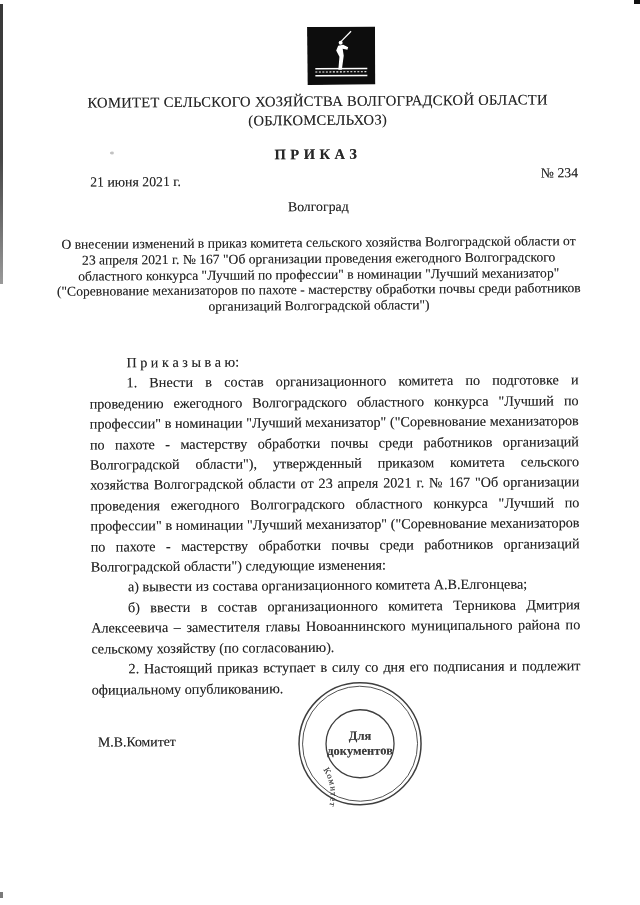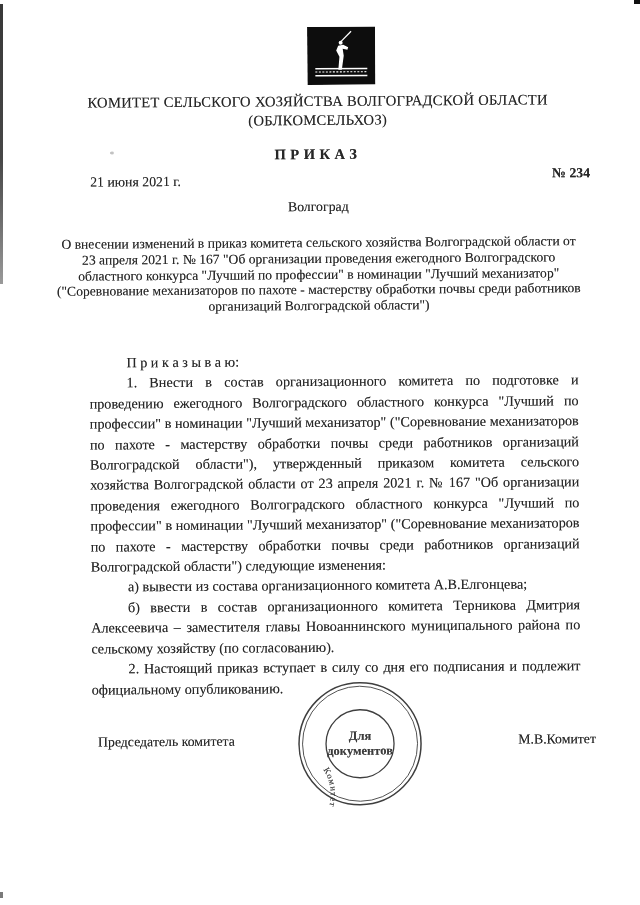--- a/index.html
+++ b/index.html
@@ -4,21 +4,21 @@
 <style>
   html,body{margin:0;padding:0;}
   body{width:640px;height:905px;background:#ffffff;position:relative;overflow:hidden;}
   .page{position:absolute;inset:0;font-family:"Liberation Serif",serif;color:#272727;}
   .content{position:absolute;inset:0;transform:rotate(-0.4deg);text-shadow:0 0 .5px rgba(40,40,40,.55);}
   .emblem{position:absolute;left:310px;top:27px;width:68px;height:58px;}
   .org{position:absolute;top:92px;left:0;right:0;text-align:center;font-size:14.6px;line-height:18.5px;letter-spacing:.3px;}
   .prikaz{position:absolute;top:146px;left:0;right:0;text-align:center;font-weight:bold;font-size:14.6px;letter-spacing:4.5px;}
   .meta{position:absolute;top:167px;left:88px;right:48px;height:22px;font-size:13.8px;}
   .meta .date{position:absolute;left:4px;top:6px;}
-  .meta .num{position:absolute;right:0;top:0;font-weight:bold;}
+  .meta .num{position:absolute;right:12px;top:0;}
   .city{position:absolute;top:199px;left:0;right:0;text-align:center;font-size:13.8px;}
   .title{position:absolute;top:235px;left:56px;width:528px;text-align:center;font-size:13.6px;line-height:15.8px;}
   .bodytext{position:absolute;top:351px;left:90px;width:489px;font-size:14.2px;line-height:20.4px;text-align:justify;}
   .bodytext p{margin:0;text-indent:37px;}
   .bodytext .lead{text-align:left;}
   .sig{position:absolute;top:733px;left:96px;right:46px;font-size:13.8px;display:flex;justify-content:space-between;}
   .stamp{position:absolute;left:294px;top:680px;width:128px;height:128px;}
   
   .edge-strip{position:absolute;left:0;top:4px;width:3px;height:280px;
      background:linear-gradient(#383838 0%,#474747 55%,#6f6f6f 78%,#9a9a9a 100%);}
@@ -68,21 +68,20 @@
 
     <div class="bodytext">
       <p class="lead">П р и к а з ы в а ю:</p>
       <p>1. Внести в состав организационного комитета по подготовке и проведению ежегодного Волгоградского областного конкурса "Лучший по профессии" в номинации "Лучший механизатор" ("Соревнование механизаторов по пахоте - мастерству обработки почвы среди работников организаций Волгоградской области"),  утвержденный приказом комитета сельского хозяйства Волгоградской области от 23 апреля 2021 г. № 167 "Об организации проведения ежегодного Волгоградского областного конкурса "Лучший по профессии" в номинации "Лучший механизатор" ("Соревнование механизаторов по пахоте - мастерству обработки почвы среди работников организаций Волгоградской области") следующие изменения:</p>
       <p>а) вывести из состава организационного комитета А.В.Елгонцева;</p>
       <p>б) ввести в состав организационного комитета Терникова Дмитрия Алексеевича – заместителя главы Новоаннинского муниципального района по сельскому хозяйству (по согласованию).</p>
       <p>2. Настоящий приказ вступает в силу со дня его подписания и подлежит официальному опубликованию.</p>
     </div>
 
     <div class="sig">
-      <span>Председатель комитета</span>
       <span>М.В.Комитет</span>
     </div>
 
     <div class="stamp">
       <svg width="128" height="128" viewBox="0 0 128 128">
         <circle cx="64" cy="64" r="61" fill="none" stroke="#3f3f3f" stroke-width="1.5"></circle>
         <circle cx="64" cy="64" r="57.5" fill="none" stroke="#3f3f3f" stroke-width="0.9"></circle>
         <circle cx="64" cy="64" r="34" fill="none" stroke="#3f3f3f" stroke-width="1.3"></circle>
         <defs>
           <path id="ringPath" d="M 27.1,89.8 A 45,45 0 1 1 26.7,89.2" fill="none"></path>

